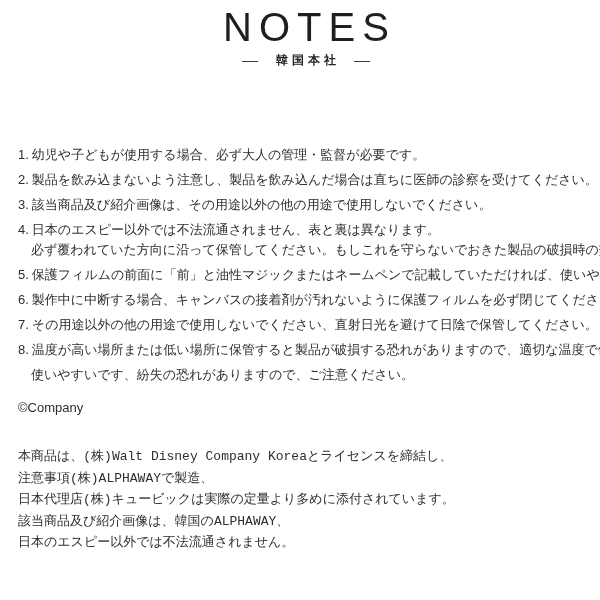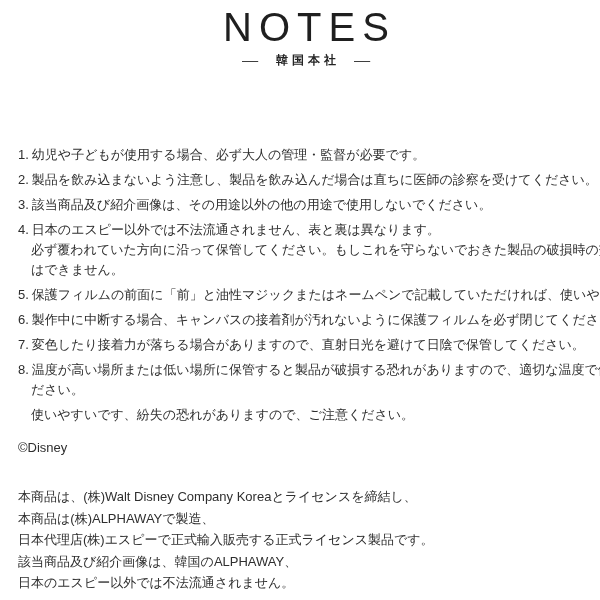--- a/index.html
+++ b/index.html
@@ -38,21 +38,21 @@
   .subtitle-text{letter-spacing:4px;padding-left:4px;}
   
   .notes-list{margin-top:76px;font-size:13px;}
   .note-item{margin-bottom:5px;}
   .note-line{line-height:20px;white-space:nowrap;}
   .note-line.cont{padding-left:13px;}
   .num{display:inline-block;min-width:10px;margin-right:3px;}
   
   .copyright{margin-top:13px;font-size:13px;line-height:20px;}
   .footer{margin-top:28px;font-size:13px;}
-  .footer-line{line-height:21.5px;white-space:nowrap;}
+  .footer-line{line-height:21.5px;white-space:nowrap;font-family:Liberation Mono, monospace;}
 </style>
 </head>
 <body>
 
 <div class="page">
 
   <div class="header">
     <h1 class="title">NOTES</h1>
     <div class="subtitle">
       <span class="dash">—</span>
@@ -67,43 +67,41 @@
       </div>
       <div class="note-item">
         <div class="note-line first"><span class="num">2.</span><span>製品を飲み込まないよう注意し、製品を飲み込んだ場合は直ちに医師の診察を受けてください。</span></div>
       </div>
       <div class="note-item">
         <div class="note-line first"><span class="num">3.</span><span>該当商品及び紹介画像は、その用途以外の他の用途で使用しないでください。</span></div>
       </div>
       <div class="note-item">
         <div class="note-line first"><span class="num">4.</span><span>日本のエスピー以外では不法流通されません、表と裏は異なります。</span></div>
         <div class="note-line cont">必ず覆われていた方向に沿って保管してください。もしこれを守らないでおきた製品の破損時の交換/返品</div>
-        <div class="note-line cont">はできません。</div>
       </div>
       <div class="note-item">
         <div class="note-line first"><span class="num">5.</span><span>保護フィルムの前面に「前」と油性マジックまたはネームペンで記載していただければ、使いやすいです。</span></div>
       </div>
       <div class="note-item">
         <div class="note-line first"><span class="num">6.</span><span>製作中に中断する場合、キャンバスの接着剤が汚れないように保護フィルムを必ず閉じてください。</span></div>
       </div>
       <div class="note-item">
-        <div class="note-line first"><span class="num">7.</span><span>変色したり接着力が落ちる場合がありますので、直射日光を避けて日陰で保管してください。</span></div>
+        <div class="note-line first"><span class="num">7.</span><span>その用途以外の他の用途で使用しないでください、直射日光を避けて日陰で保管してください。</span></div>
       </div>
       <div class="note-item">
         <div class="note-line first"><span class="num">8.</span><span>温度が高い場所または低い場所に保管すると製品が破損する恐れがありますので、適切な温度で保管してく</span></div>
-        <div class="note-line cont">ださい。</div>
       </div>
       <div class="note-item">
         <div class="note-line cont">使いやすいです、紛失の恐れがありますので、ご注意ください。</div>
       </div>
     </div>
 
-  <div class="copyright">©Disney</div>
+  <div class="copyright">©Company</div>
 
   <div class="footer" id="footer-lines">
       <div class="footer-line">本商品は、(株)Walt Disney Company Koreaとライセンスを締結し、</div>
-      <div class="footer-line">本商品は(株)ALPHAWAYで製造、</div>
-      <div class="footer-line">日本代理店(株)エスピーで正式輸入販売する正式ライセンス製品です。</div>
+      <div class="footer-line">注意事項(株)ALPHAWAYで製造、</div>
+      <div class="footer-line">日本代理店(株)キュービックは実際の定量より多めに添付されています。</div>
       <div class="footer-line">該当商品及び紹介画像は、韓国のALPHAWAY、</div>
       <div class="footer-line">日本のエスピー以外では不法流通されません。</div>
     </div>
 
 </div>
 
 </body></html>

